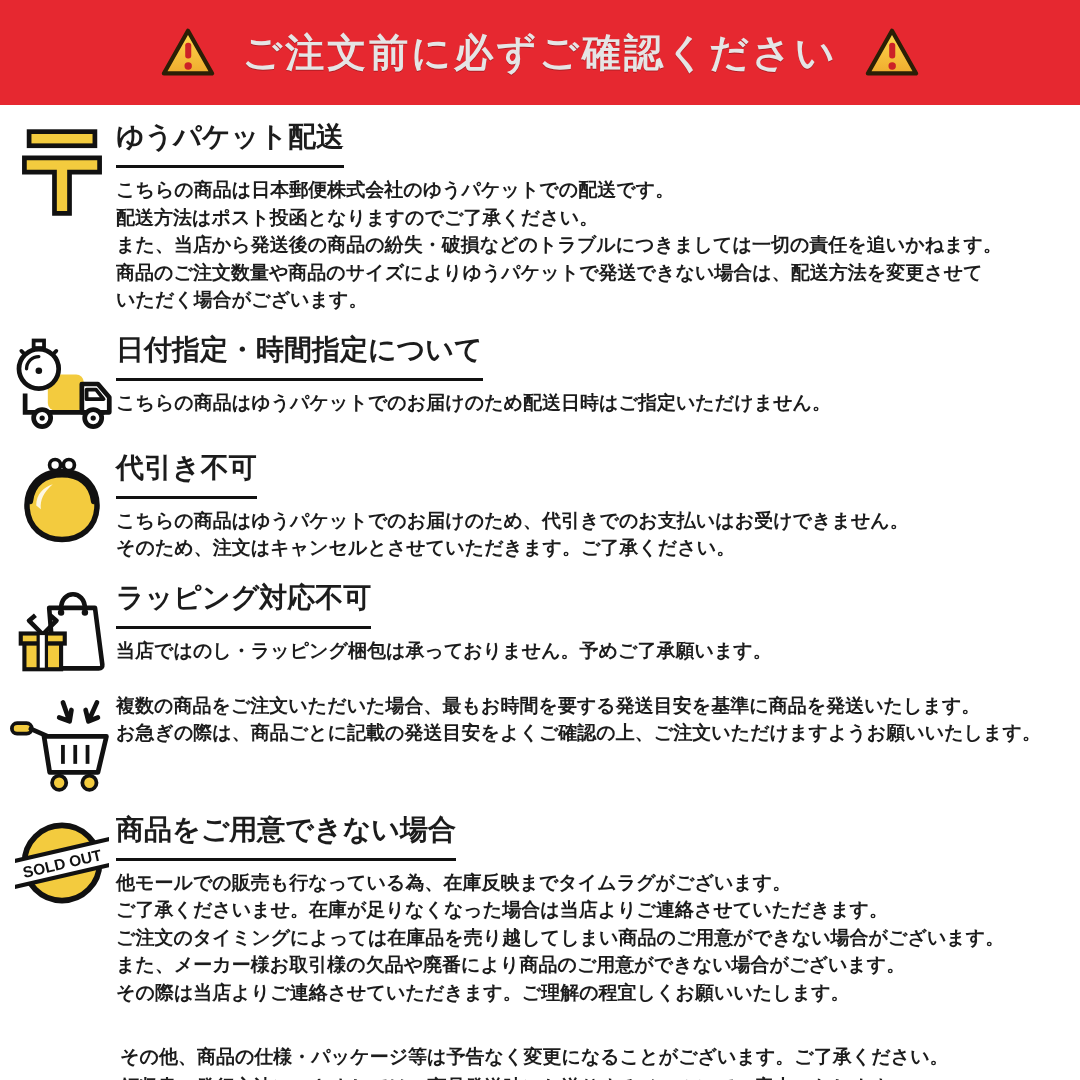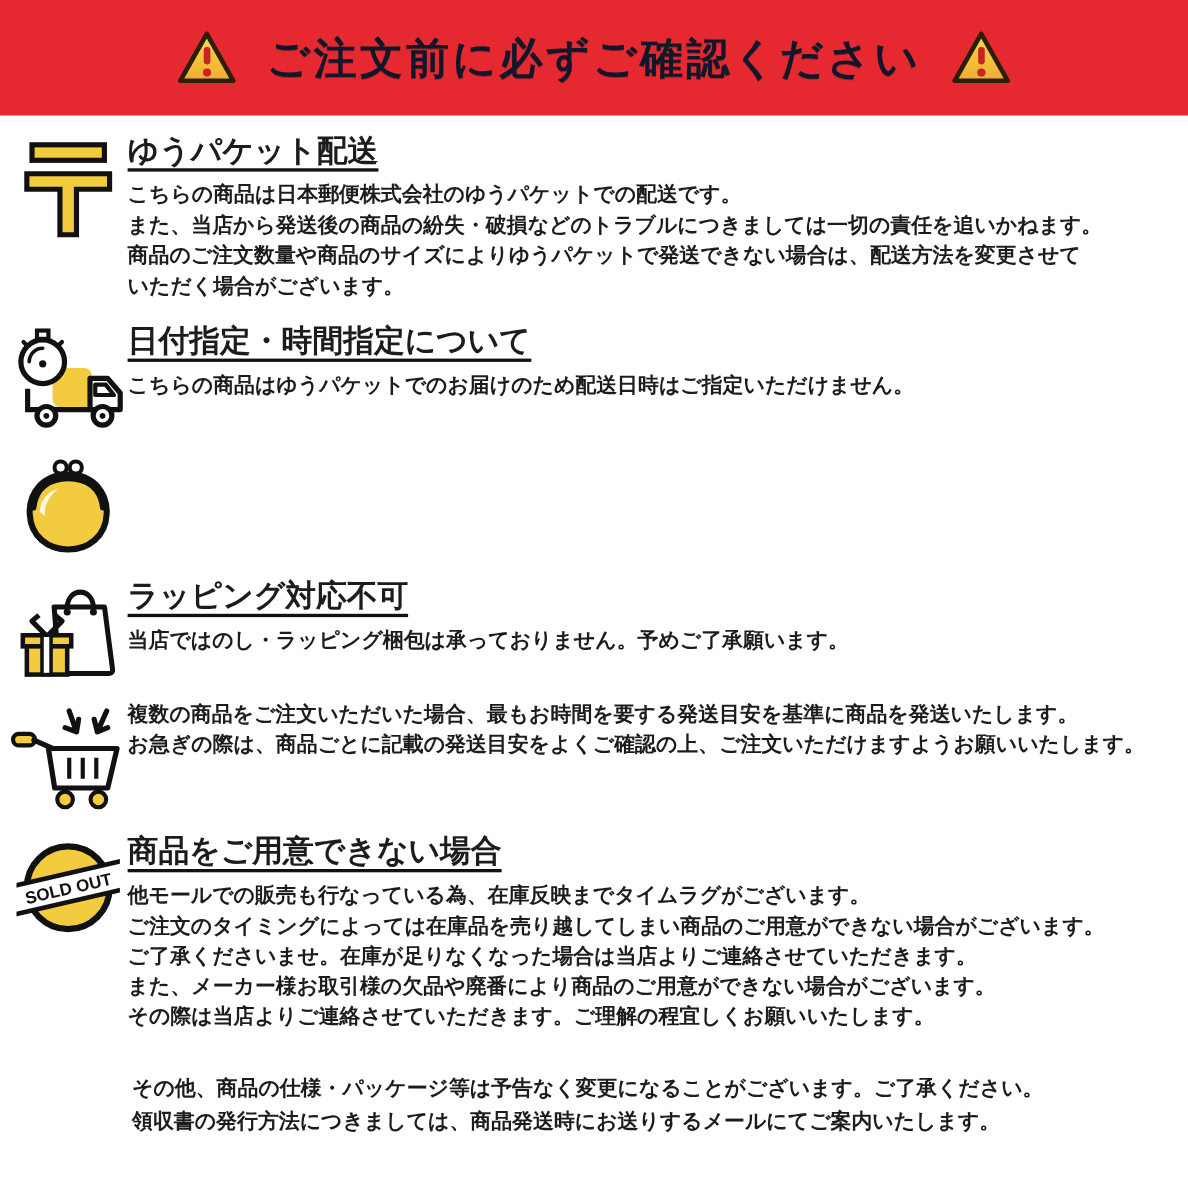--- a/index.html
+++ b/index.html
@@ -13,21 +13,21 @@
   }
   .banner {
     height: 105px;
     background: #E62830;
     display: flex;
     align-items: center;
     justify-content: center;
     gap: 26px;
   }
   .banner-title {
-    color: #0f172a;
+    color: #e5e5e5;
     font-size: 39px;
     font-weight: 800;
     letter-spacing: 3px;
     text-shadow: 0 1px 0 rgba(0,0,0,0.25);
     white-space: nowrap;
   }
   .content { padding: 16px 10px 0 8px; }
   .section { display: flex; margin-bottom: 20px; }
   .icon-cell {
     flex: 0 0 108px;
@@ -39,21 +39,21 @@
   }
   .sec-body { flex: 1; min-width: 0; }
   .sec-heading {
     margin: 0 0 8px 0;
     font-size: 28px;
     font-weight: 800;
     line-height: 32px;
   }
   .sec-heading span {
     border-bottom: 3px solid #111;
-    padding-bottom: 0;
+    padding-bottom: 12px;
     display: inline-block;
     white-space: nowrap;
   }
   .line {
     font-size: 19px;
     font-weight: 700;
     line-height: 27.5px;
     white-space: nowrap;
   }
   .footer { padding-left: 112px; margin-top: 36px; }
@@ -92,20 +92,21 @@
   <div class="section">
     <div class="icon-cell">
       <svg width="94" height="100" viewBox="0 0 100 106">
         <rect x="15" y="9" width="70" height="15" fill="#F3CB3E" stroke="#111" stroke-width="5"></rect>
         <path d="M10 37 H90 V52 H58 V96 H42 V52 H10 Z" fill="#F3CB3E" stroke="#111" stroke-width="5"></path>
       </svg>
     </div>
     <div class="sec-body">
       <h2 class="sec-heading"><span>ゆうパケット配送</span></h2>
       <div class="line">こちらの商品は日本郵便株式会社のゆうパケットでの配送です。</div>
+      <div class="line">配送方法はポスト投函となりますのでご了承ください。</div>
       <div class="line">また、当店から発送後の商品の紛失・破損などのトラブルにつきましては一切の責任を追いかねます。</div>
       <div class="line">商品のご注文数量や商品のサイズによりゆうパケットで発送できない場合は、配送方法を変更させて</div>
       <div class="line">いただく場合がございます。</div>
     </div>
   </div>
 
   <div class="section">
     <div class="icon-cell">
       <svg width="104" height="96" viewBox="0 0 110 100">
         <rect x="40" y="40" width="38" height="38" rx="8" fill="#F3CB3E"></rect>
@@ -133,20 +134,25 @@
   <div class="section">
     <div class="icon-cell">
       <svg width="92" height="92" viewBox="0 0 100 100">
         <circle cx="42.5" cy="12" r="6" fill="#fff" stroke="#111" stroke-width="4"></circle>
         <circle cx="57.5" cy="12" r="6" fill="#fff" stroke="#111" stroke-width="4"></circle>
         <path d="M50 19 C 24 19 11 38 12 58 C 13 80 30 93 50 93 C 70 93 87 80 88 58 C 89 38 76 19 50 19 Z" fill="#F3CB3E" stroke="#111" stroke-width="6" stroke-linejoin="round"></path>
         <path d="M16 52 C 18 32 32 23 50 23 C 68 23 82 32 84 52" fill="none" stroke="#111" stroke-width="5" stroke-linecap="round"></path>
         <path d="M22 56 C 22 44 30 36 40 33 C 30 42 26 50 27 60 Z" fill="#fff" opacity="0.85"></path>
       </svg>
     </div>
+    <div class="sec-body">
+      <h2 class="sec-heading"><span>代引き不可</span></h2>
+      <div class="line">こちらの商品はゆうパケットでのお届けのため、代引きでのお支払いはお受けできません。</div>
+      <div class="line">そのため、注文はキャンセルとさせていただきます。ご了承ください。</div>
+    </div>
   </div>
 
   <div class="section">
     <div class="icon-cell">
       <svg width="92" height="88" viewBox="0 0 100 96">
         <path d="M36 26 L86 26 L94 88 Q94.5 92 90 92 L46 92 Q41.5 92 41 88 Z" fill="#fff" stroke="#111" stroke-width="5" stroke-linejoin="round"></path>
         <path d="M49 27 C 49 6 75 6 75 27" fill="none" stroke="#111" stroke-width="5"></path>
         <circle cx="49" cy="31" r="3.5" fill="#111"></circle>
         <circle cx="75" cy="31" r="3.5" fill="#111"></circle>
         <path d="M28 54 L14 40 L21 34" fill="none" stroke="#111" stroke-width="5" stroke-linejoin="round"></path>
@@ -191,22 +197,22 @@
           <rect x="-12" y="35" width="124" height="30" fill="#fff"></rect>
           <line x1="-12" y1="36.5" x2="112" y2="36.5" stroke="#111" stroke-width="4.5"></line>
           <line x1="-12" y1="63.5" x2="112" y2="63.5" stroke="#111" stroke-width="4.5"></line>
           <text x="50" y="56.5" text-anchor="middle" font-size="16.5" font-weight="bold" font-family="Liberation Sans, DejaVu Sans, sans-serif" fill="#111">SOLD OUT</text>
         </g>
       </svg>
     </div>
     <div class="sec-body">
       <h2 class="sec-heading"><span>商品をご用意できない場合</span></h2>
       <div class="line">他モールでの販売も行なっている為、在庫反映までタイムラグがございます。</div>
+      <div class="line">ご了承くださいませ。在庫が足りなくなった場合は当店よりご連絡させていただきます。</div>
       <div class="line">ご注文のタイミングによっては在庫品を売り越してしまい商品のご用意ができない場合がございます。</div>
-      <div class="line">ご了承くださいませ。在庫が足りなくなった場合は当店よりご連絡させていただきます。</div>
       <div class="line">また、メーカー様お取引様の欠品や廃番により商品のご用意ができない場合がございます。</div>
       <div class="line">その際は当店よりご連絡させていただきます。ご理解の程宜しくお願いいたします。</div>
     </div>
   </div>
 
   <div class="footer">
     <div class="line">その他、商品の仕様・パッケージ等は予告なく変更になることがございます。ご了承ください。</div>
     <div class="line">領収書の発行方法につきましては、商品発送時にお送りするメールにてご案内いたします。</div>
   </div>
 

